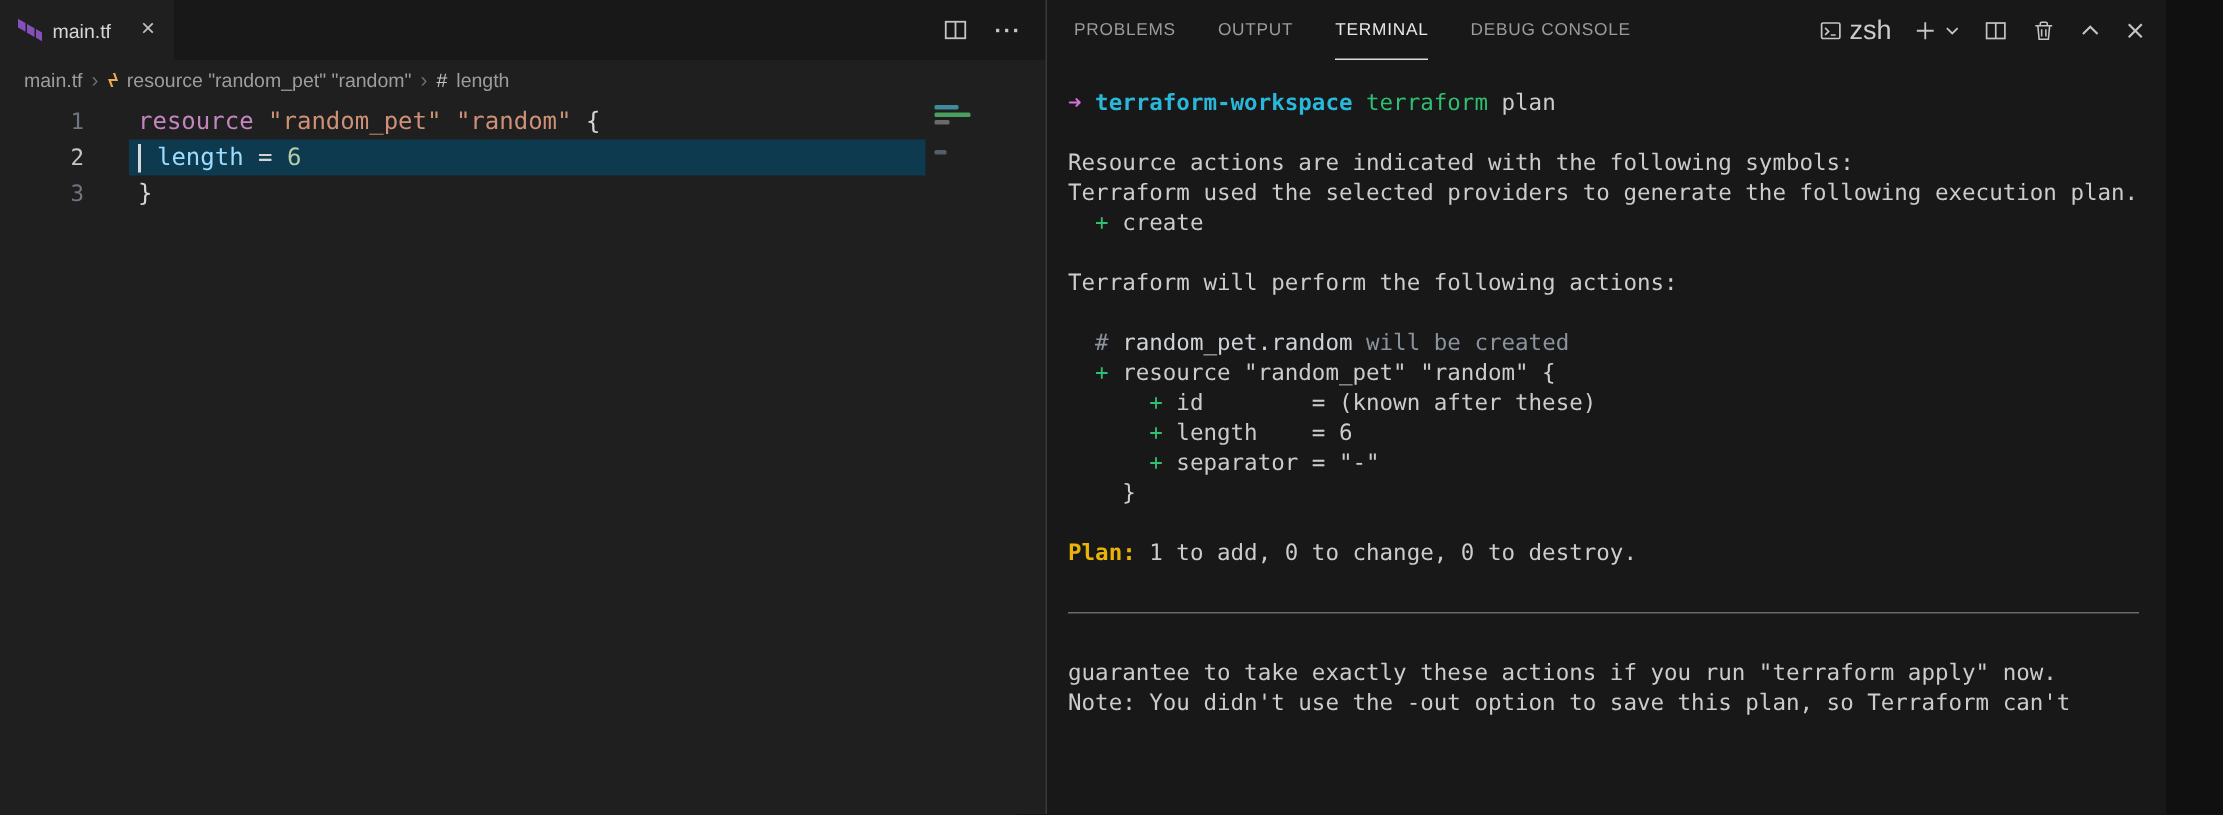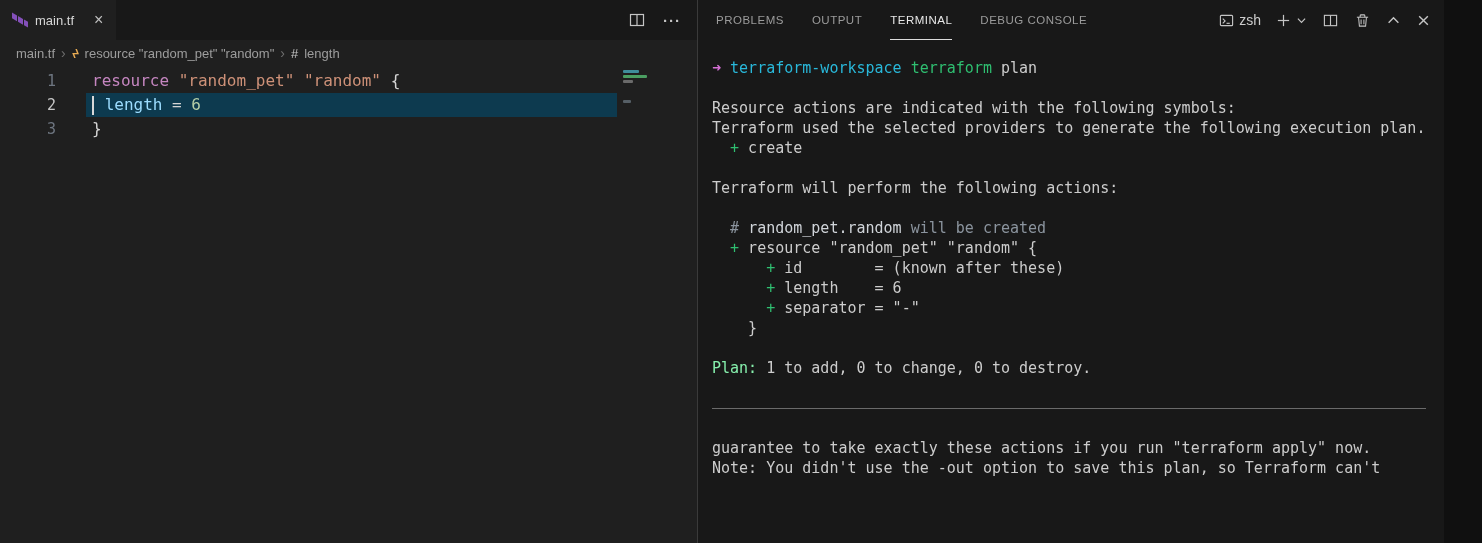--- a/index.html
+++ b/index.html
@@ -35,34 +35,34 @@
 
   .minimap { position:absolute; top:0; right:0; bottom:0; width:78px; cursor:pointer; }
   .minimap .mm { position:absolute; height:3px; border-radius:1px; }
 
   
   .panel { flex:1; background:#181818; border-left:1px solid #3a3a3a; display:flex; flex-direction:column; min-width:0; }
   .panel-header { height:40px; display:flex; align-items:stretch; padding:0 12px 0 18px; flex:0 0 40px;text-align:right; }
   .ptab { display:flex; align-items:center; margin-right:28px; font-size:11.5px; letter-spacing:.5px; color:#9b9b9b; border-bottom:1px solid transparent; cursor:pointer; }
   .ptab.active { color:#e7e7e7; border-bottom-color:#dcdcdc; }
   .panel-actions { margin-left:auto; display:flex; align-items:center; gap:13px; color:#c5c5c5; }
-  .shell-chip { display:flex; align-items:center; gap:5px; font-size:14px; color:#cccccc; cursor:pointer; }
+  .shell-chip { display:flex; align-items:center; gap:5px; font-size:18px; color:#cccccc; cursor:pointer; }
   .icon-btn { display:flex; align-items:center; justify-content:center; cursor:pointer; padding:2px; border-radius:4px; }
   .plus-group { display:flex; align-items:center; gap:2px; }
 
   .terminal { flex:1; padding:18px 14px 0 14px; font-family:"DejaVu Sans Mono", monospace; font-size:15px; color:#cccccc; overflow:hidden; cursor:text; }
   .t-line { white-space:pre; line-height:20px; min-height:20px; }
   .sg-fg { color:#cccccc; }
   .sg-green { color:#2fbf71; }
   .sg-greenbold { color:#2fbf71; font-weight:bold; }
   .sg-magenta { color:#d670d6; font-weight:bold; }
-  .sg-cyanbold { color:#29b8da; font-weight:normal; }
+  .sg-cyanbold { color:#29b8da; font-weight:bold; }
   .sg-gray { color:#8b949e; }
   .sg-graybold { color:#d0d4d9; font-weight:normal; }
-  .sg-bold { color:#86efac; font-weight:normal; }
+  .sg-bold { color:#eab308; font-weight:bold; }
   .sg-cursor { display:inline-block; width:9px; height:17px; background:#ccd0d4; vertical-align:text-bottom; }
   .t-hr { position:relative; }
   .t-hr::after { content:""; position:absolute; left:0; right:4px; top:10px; border-top:1px solid #6a6a6a; }
 
   svg.ic { display:block; }
 </style>
 </head>
 <body>
 
 <div class="app">

